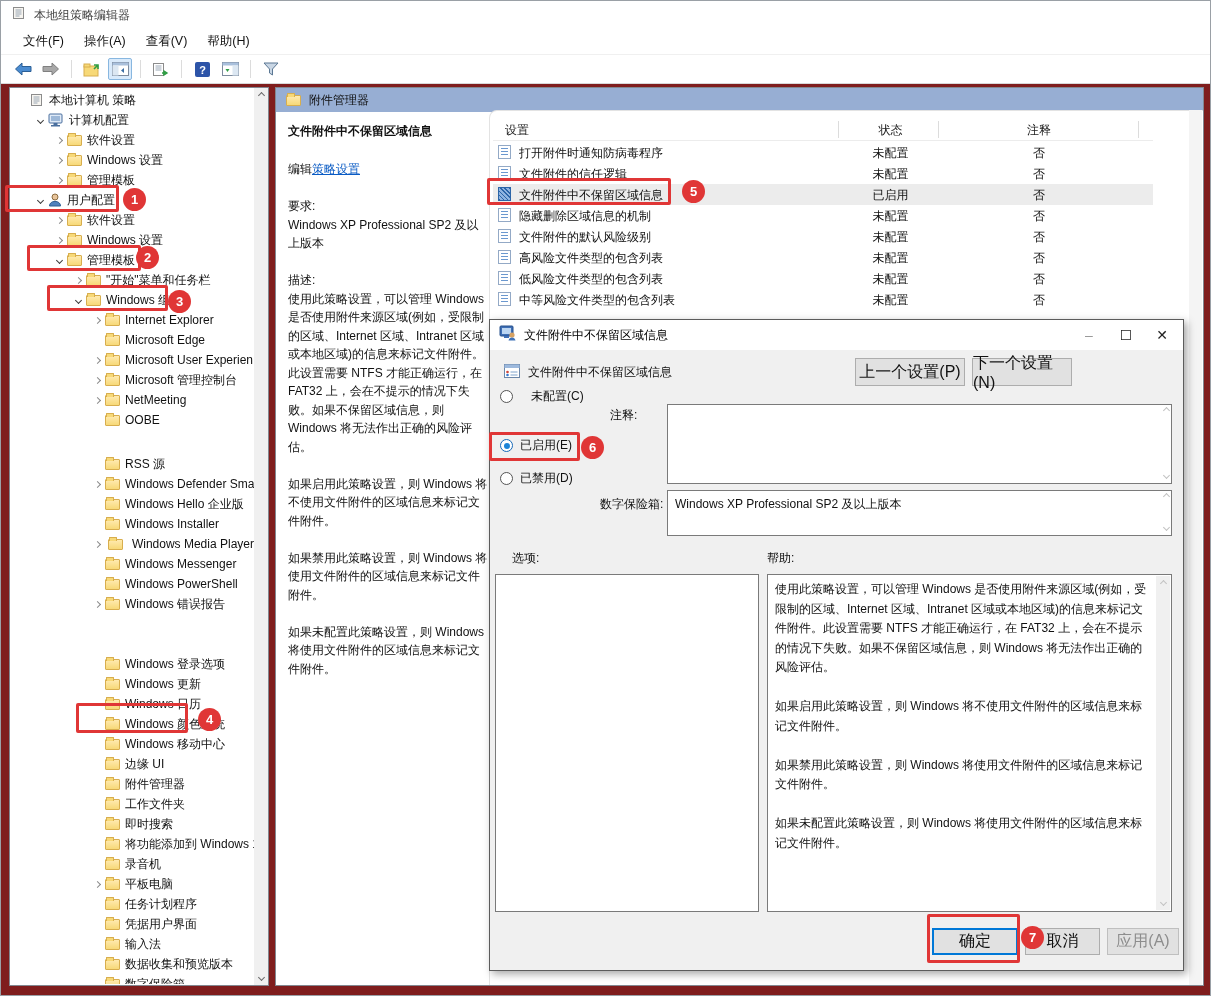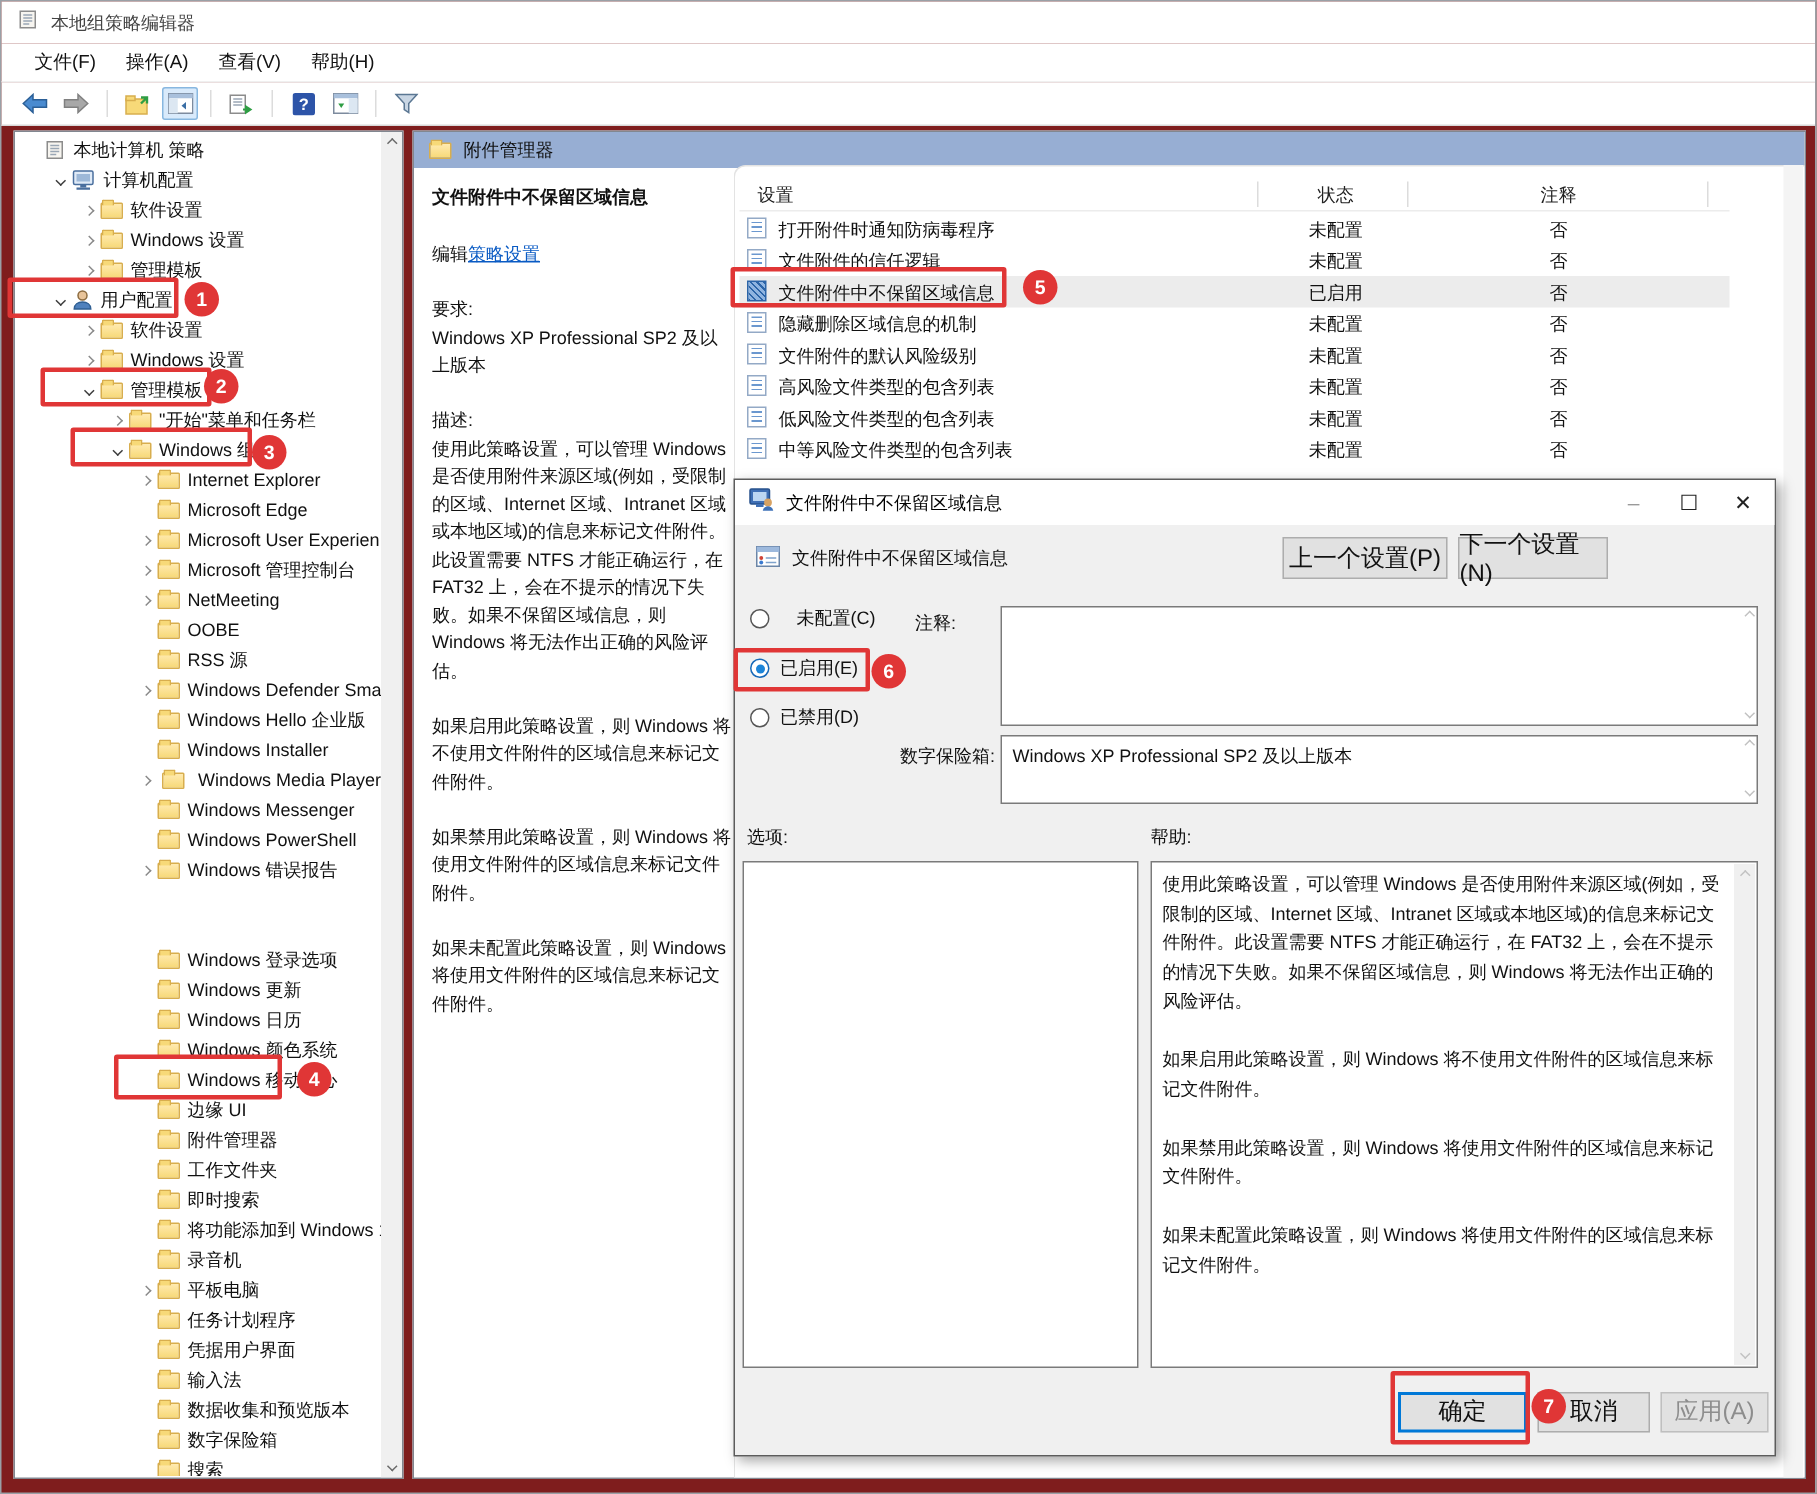--- a/index.html
+++ b/index.html
@@ -323,21 +323,21 @@
         </div>
         <div class="tree-row" style="padding-left: 80px;">
           <span class="cwrap">
             <span class="chev none"></span>
           </span>
           <span class="ticon">
             <span class="folder"></span>
           </span>
           <span>OOBE</span>
         </div>
-        <div class="tree-row" style="padding-left: 80px;">
+        <div class="tree-row" style="padding-left: 80px; margin-top: 24px;">
           <span class="cwrap">
             <span class="chev none"></span>
           </span>
           <span class="ticon">
             <span class="folder"></span>
           </span>
           <span>RSS 源</span>
         </div>
         <div class="tree-row" style="padding-left: 80px;">
           <span class="cwrap">
@@ -694,21 +694,21 @@
             <circle cx="3.5" cy="8" r="1.3" fill="#d04437"></circle>
             <circle cx="3.5" cy="11" r="1.3" fill="#3a7ad0"></circle>
             <path d="M6.5 8h7M6.5 11h7" stroke="#7fa3cc"></path>
           </svg></span>
       <span>文件附件中不保留区域信息</span>
     </div>
     <div class="btn nav-btn" style="left:365px;width:110px">上一个设置(P)</div>
     <div class="btn nav-btn" style="left:482px;width:100px">下一个设置(N)</div>
 
     <div id="radios">
-        <div class="radio-row" style="top: 84px; gap: 18px;">
+        <div class="radio-row" style="top: 68px; gap: 18px;">
           <span class="radio"></span>
           <span>未配置(C)</span>
         </div>
         <div class="radio-row" style="top: 117px;">
           <span class="radio checked"></span>
           <span>已启用(E)</span>
         </div>
         <div class="radio-row" style="top: 150px;">
           <span class="radio"></span>
           <span>已禁用(D)</span>
@@ -722,21 +722,21 @@
       <span class="chev down sc-down"></span>
     </div>
 
     <div class="field-label" style="left:110px;top:176px">数字保险箱:</div>
     <div class="box" style="left:177px;top:170px;width:505px;height:46px">
       <span class="platform-text">Windows XP Professional SP2 及以上版本</span>
       <span class="chev up sc-up"></span>
       <span class="chev down sc-down"></span>
     </div>
 
-    <div class="field-label" style="left:8px;top:230px">选项:</div>
+    <div class="field-label" style="left:22px;top:230px">选项:</div>
     <div class="field-label" style="left:277px;top:230px">帮助:</div>
 
     <div class="box" style="left:5px;top:254px;width:264px;height:338px"></div>
 
     <div class="box helpbox" style="left:277px;top:254px;width:405px;height:338px">
       <div id="help-paras">
           <p>使用此策略设置，可以管理 Windows 是否使用附件来源区域(例如，受限制的区域、Internet 区域、Intranet 区域或本地区域)的信息来标记文件附件。此设置需要 NTFS 才能正确运行，在 FAT32 上，会在不提示的情况下失败。如果不保留区域信息，则 Windows 将无法作出正确的风险评估。</p>
           <p>如果启用此策略设置，则 Windows 将不使用文件附件的区域信息来标记文件附件。</p>
           <p>如果禁用此策略设置，则 Windows 将使用文件附件的区域信息来标记文件附件。</p>
           <p>如果未配置此策略设置，则 Windows 将使用文件附件的区域信息来标记文件附件。</p>

